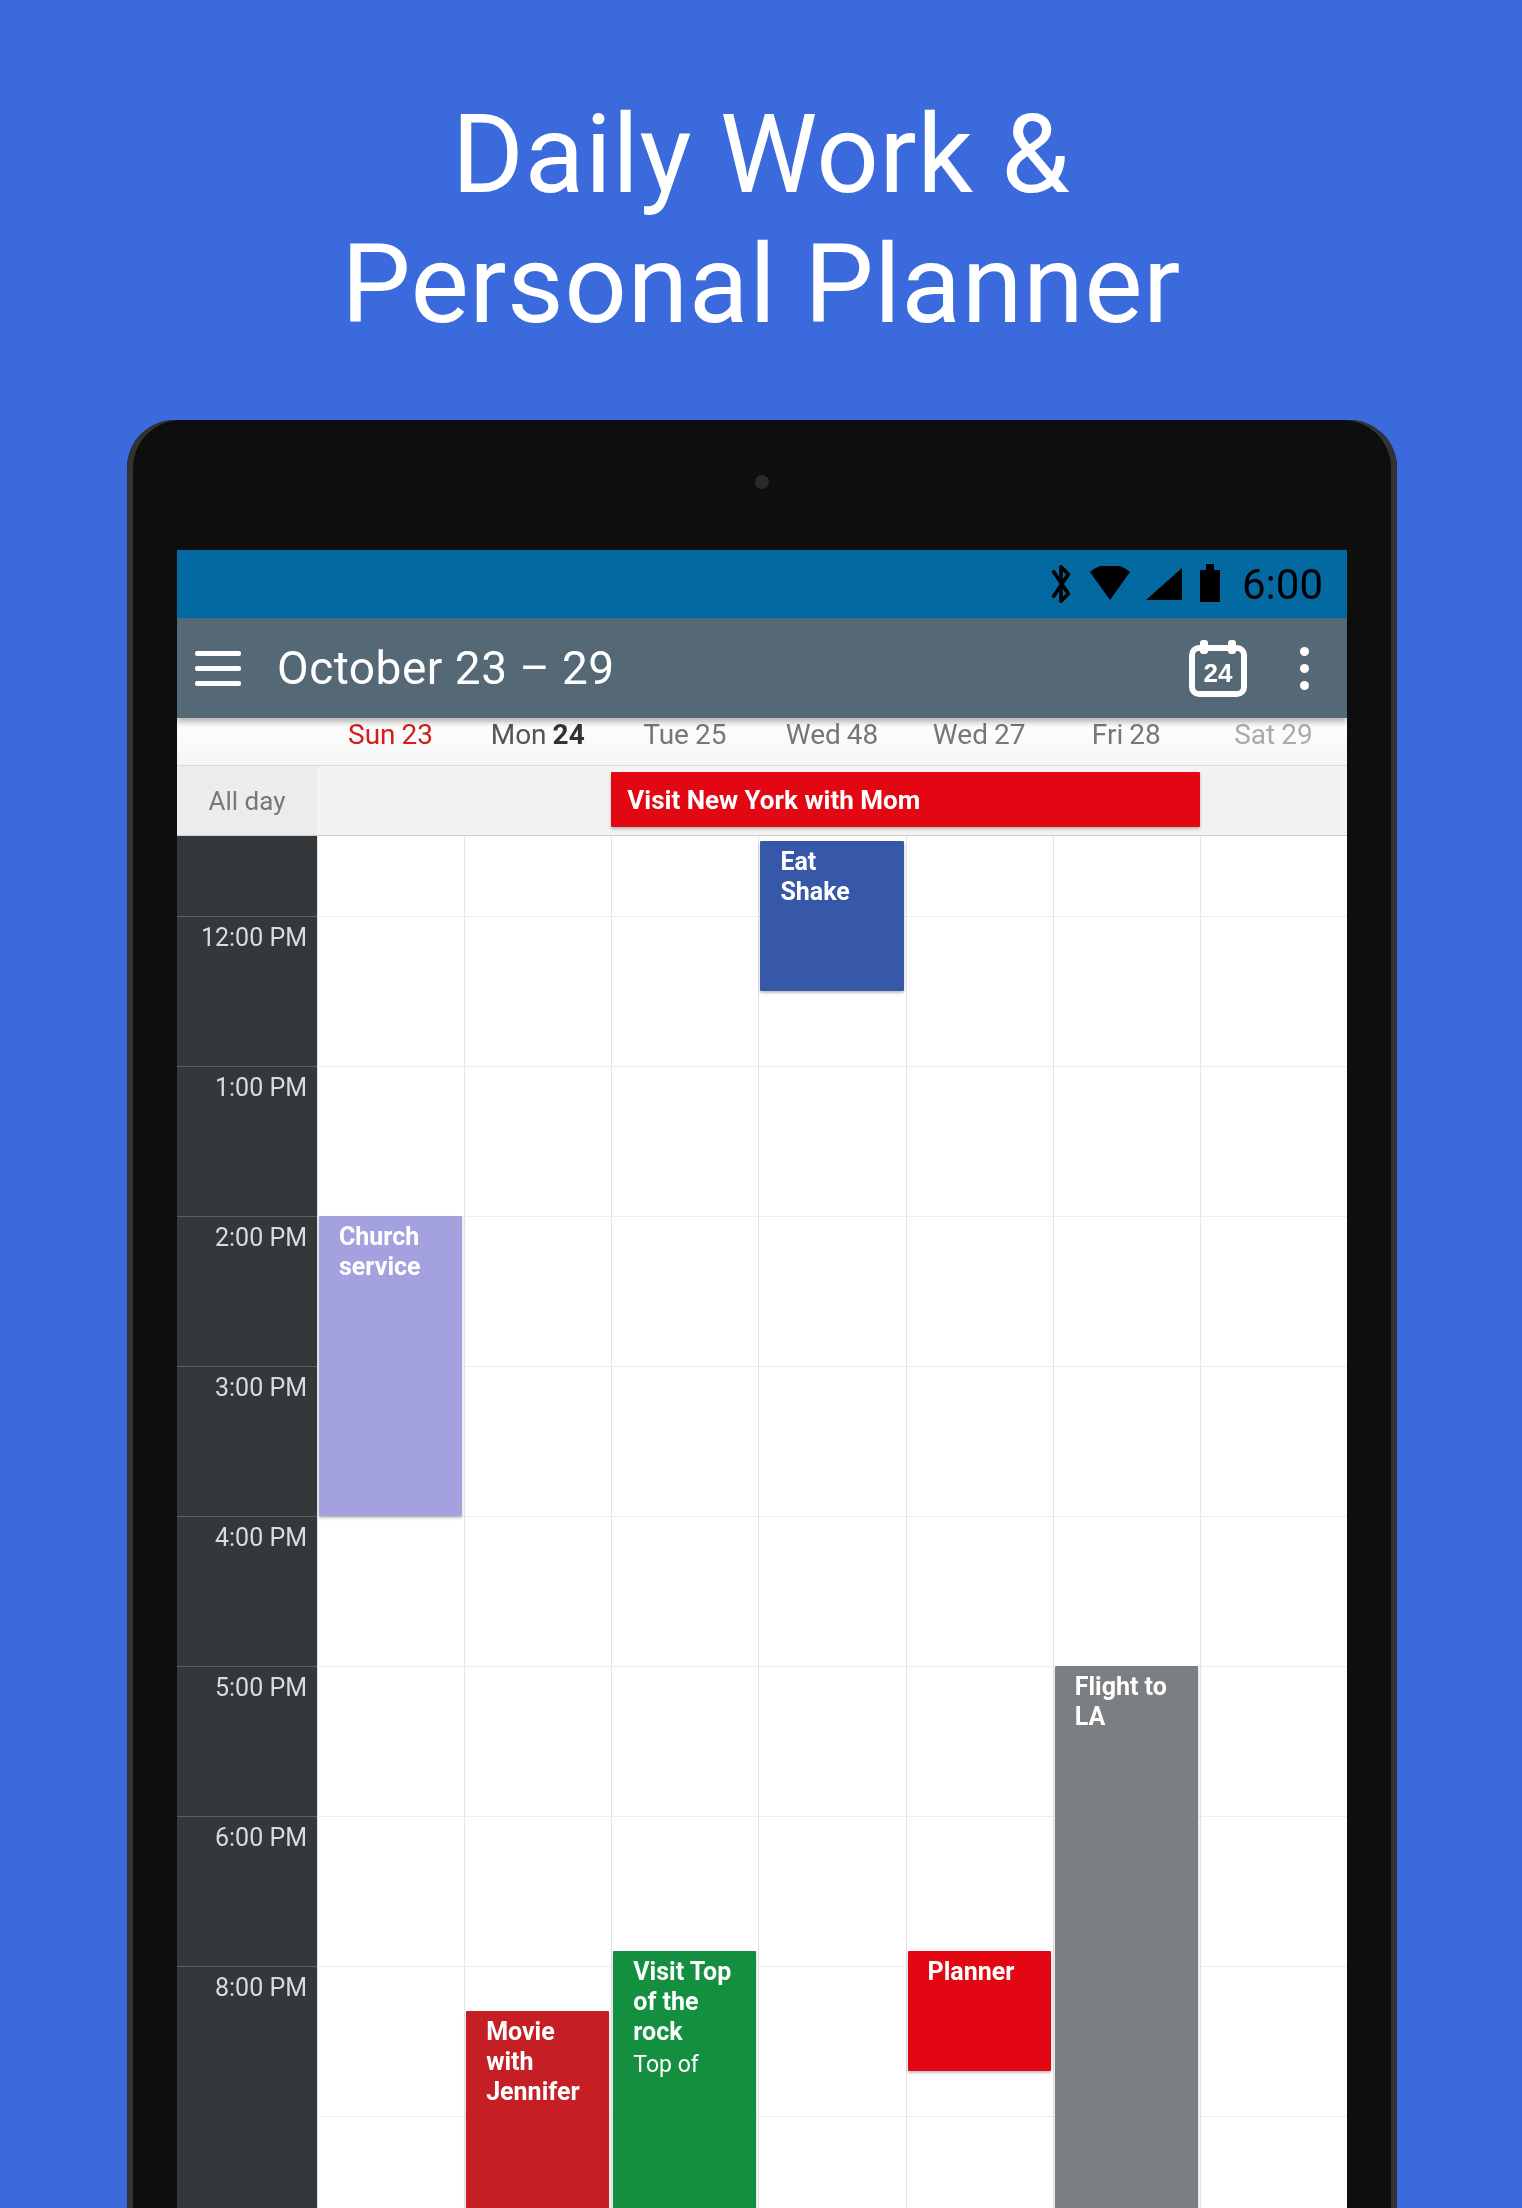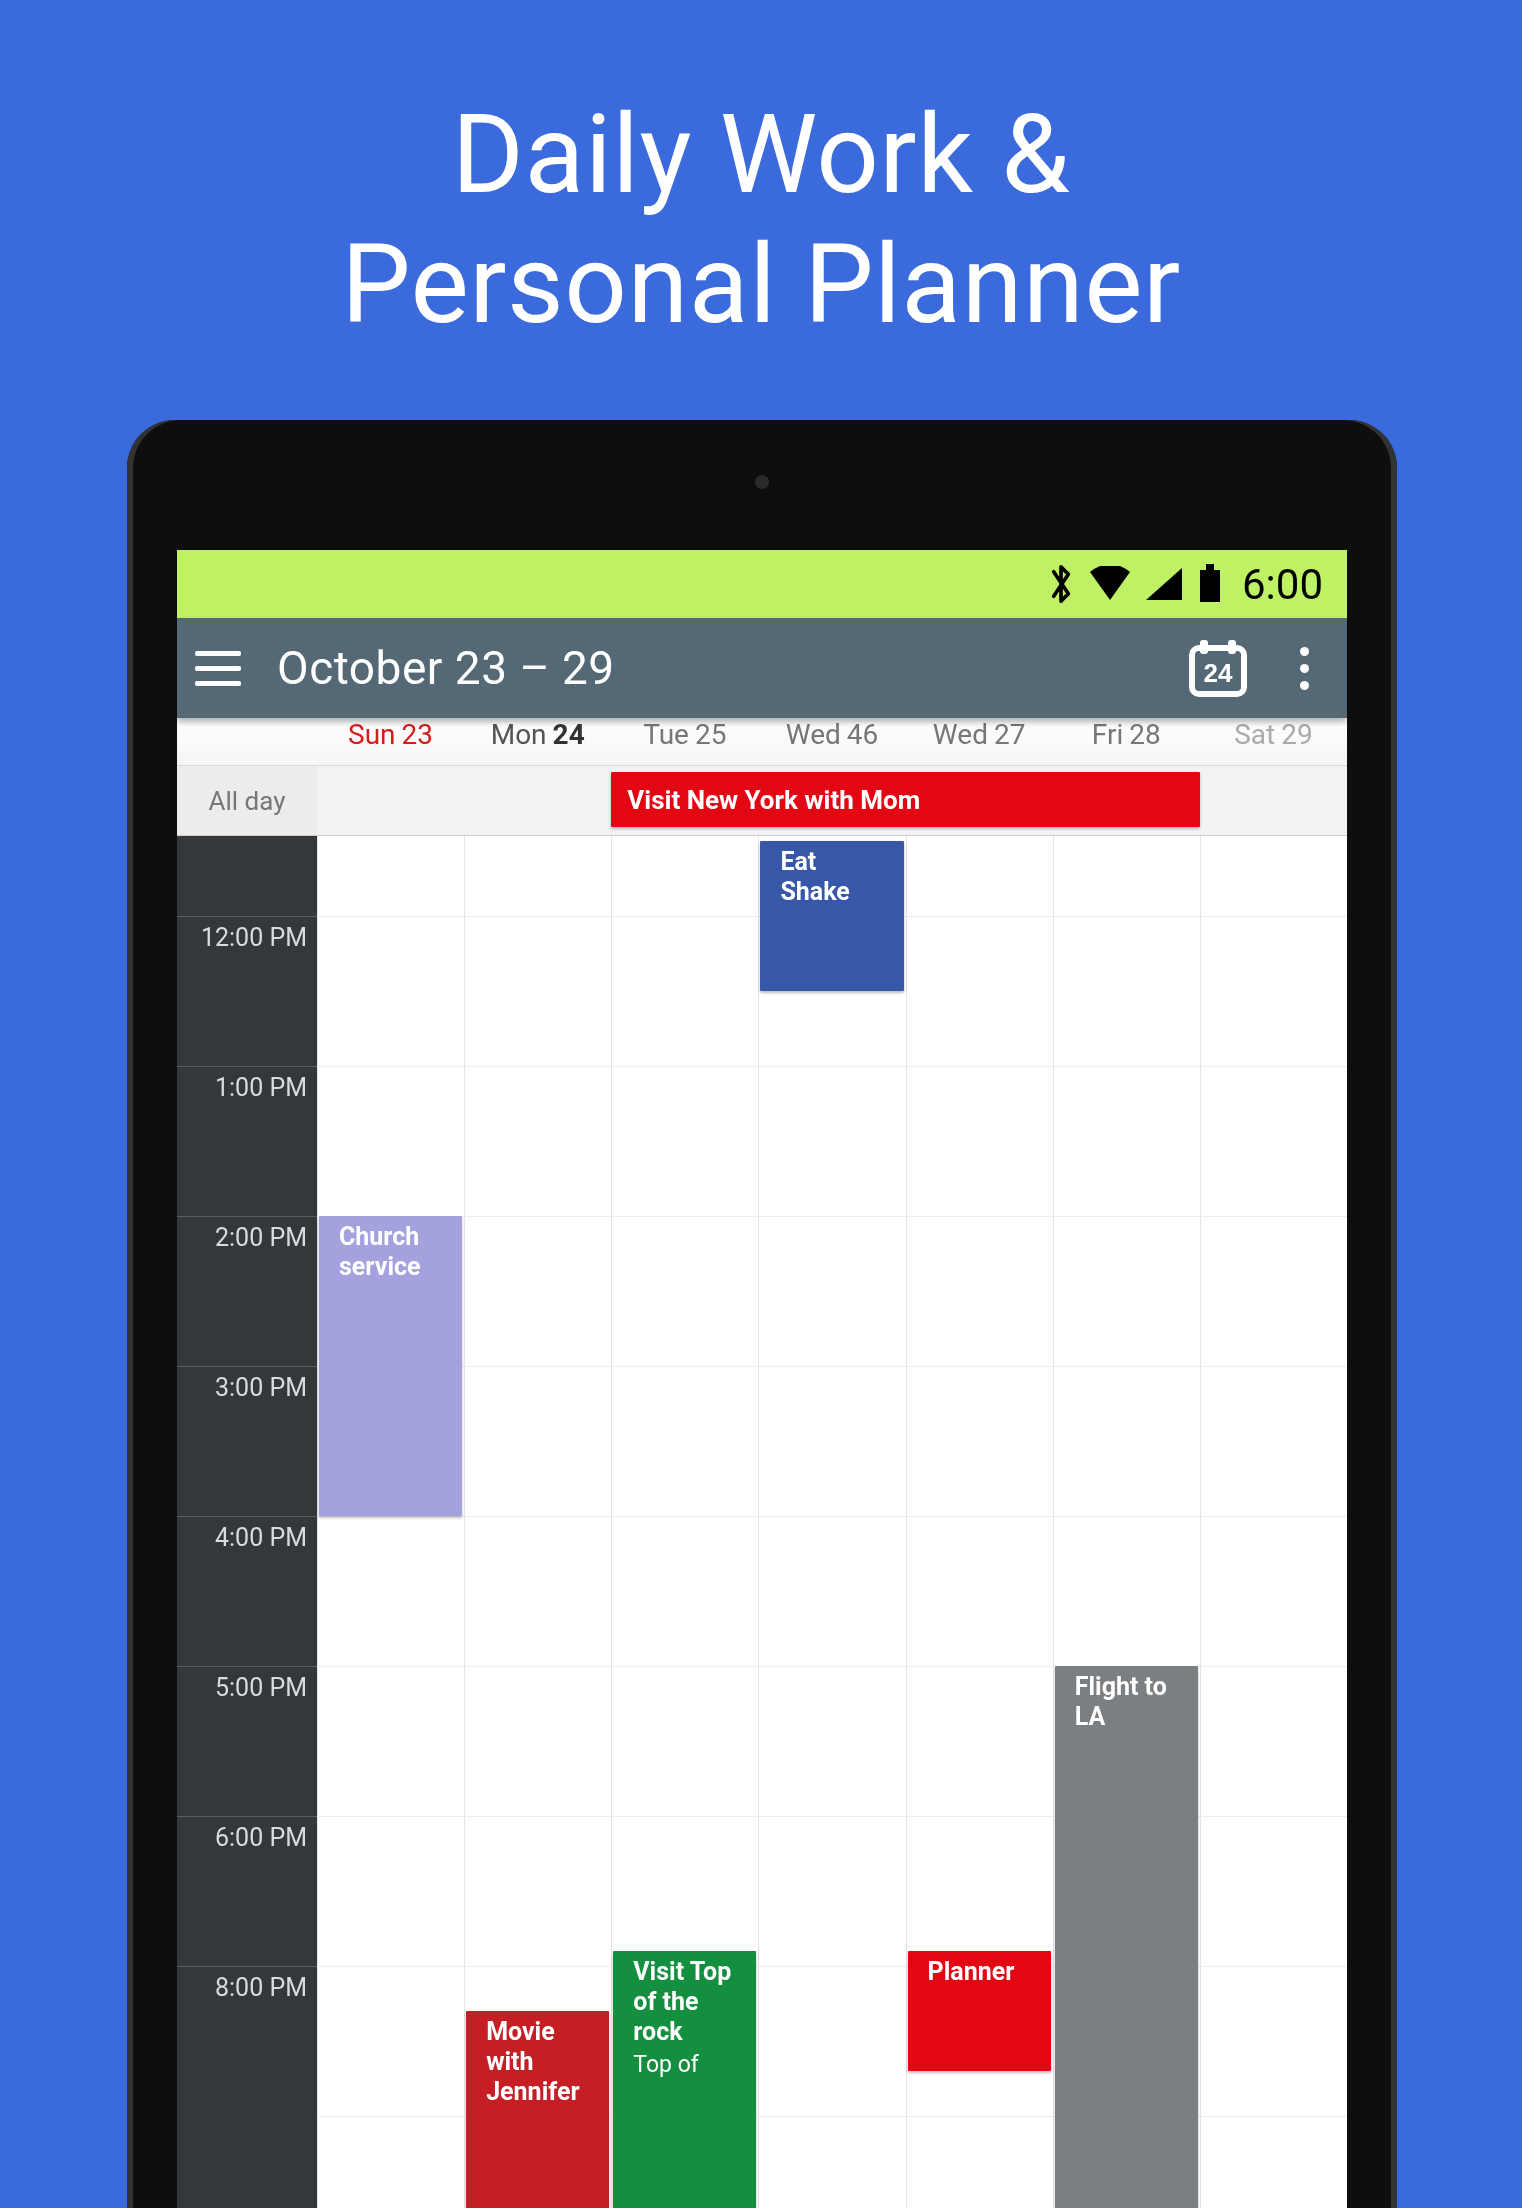--- a/index.html
+++ b/index.html
@@ -40,21 +40,21 @@
     background:#2a2a2a; border-radius:50%;
   }
   .screen {
     position:absolute;
     left:50px; right:50px; top:130px; bottom:0;
     background:#fff;
   }
   
   .statusbar {
     height:68px;
-    background:#bef264;
+    background:#0369a1;
     color:#000;
     display:flex;
     align-items:center;
     justify-content:flex-end;
     padding:12px 24px;
     gap:12px;
     font-size:40px;
     font-weight:400;
   }
   .statusbar .time { font-size:42px; margin-left:6px; letter-spacing:0;}
@@ -236,21 +236,21 @@
         <div class="day bold">
           <span>Mon</span> 
           <span class="num">24</span>
         </div>
         <div class="day ">
           <span>Tue</span> 
           <span class="num">25</span>
         </div>
         <div class="day ">
           <span>Wed</span> 
-          <span class="num">46</span>
+          <span class="num">48</span>
         </div>
         <div class="day ">
           <span>Wed</span> 
           <span class="num">27</span>
         </div>
         <div class="day ">
           <span>Fri</span> 
           <span class="num">28</span>
         </div>
         <div class="day grey">

